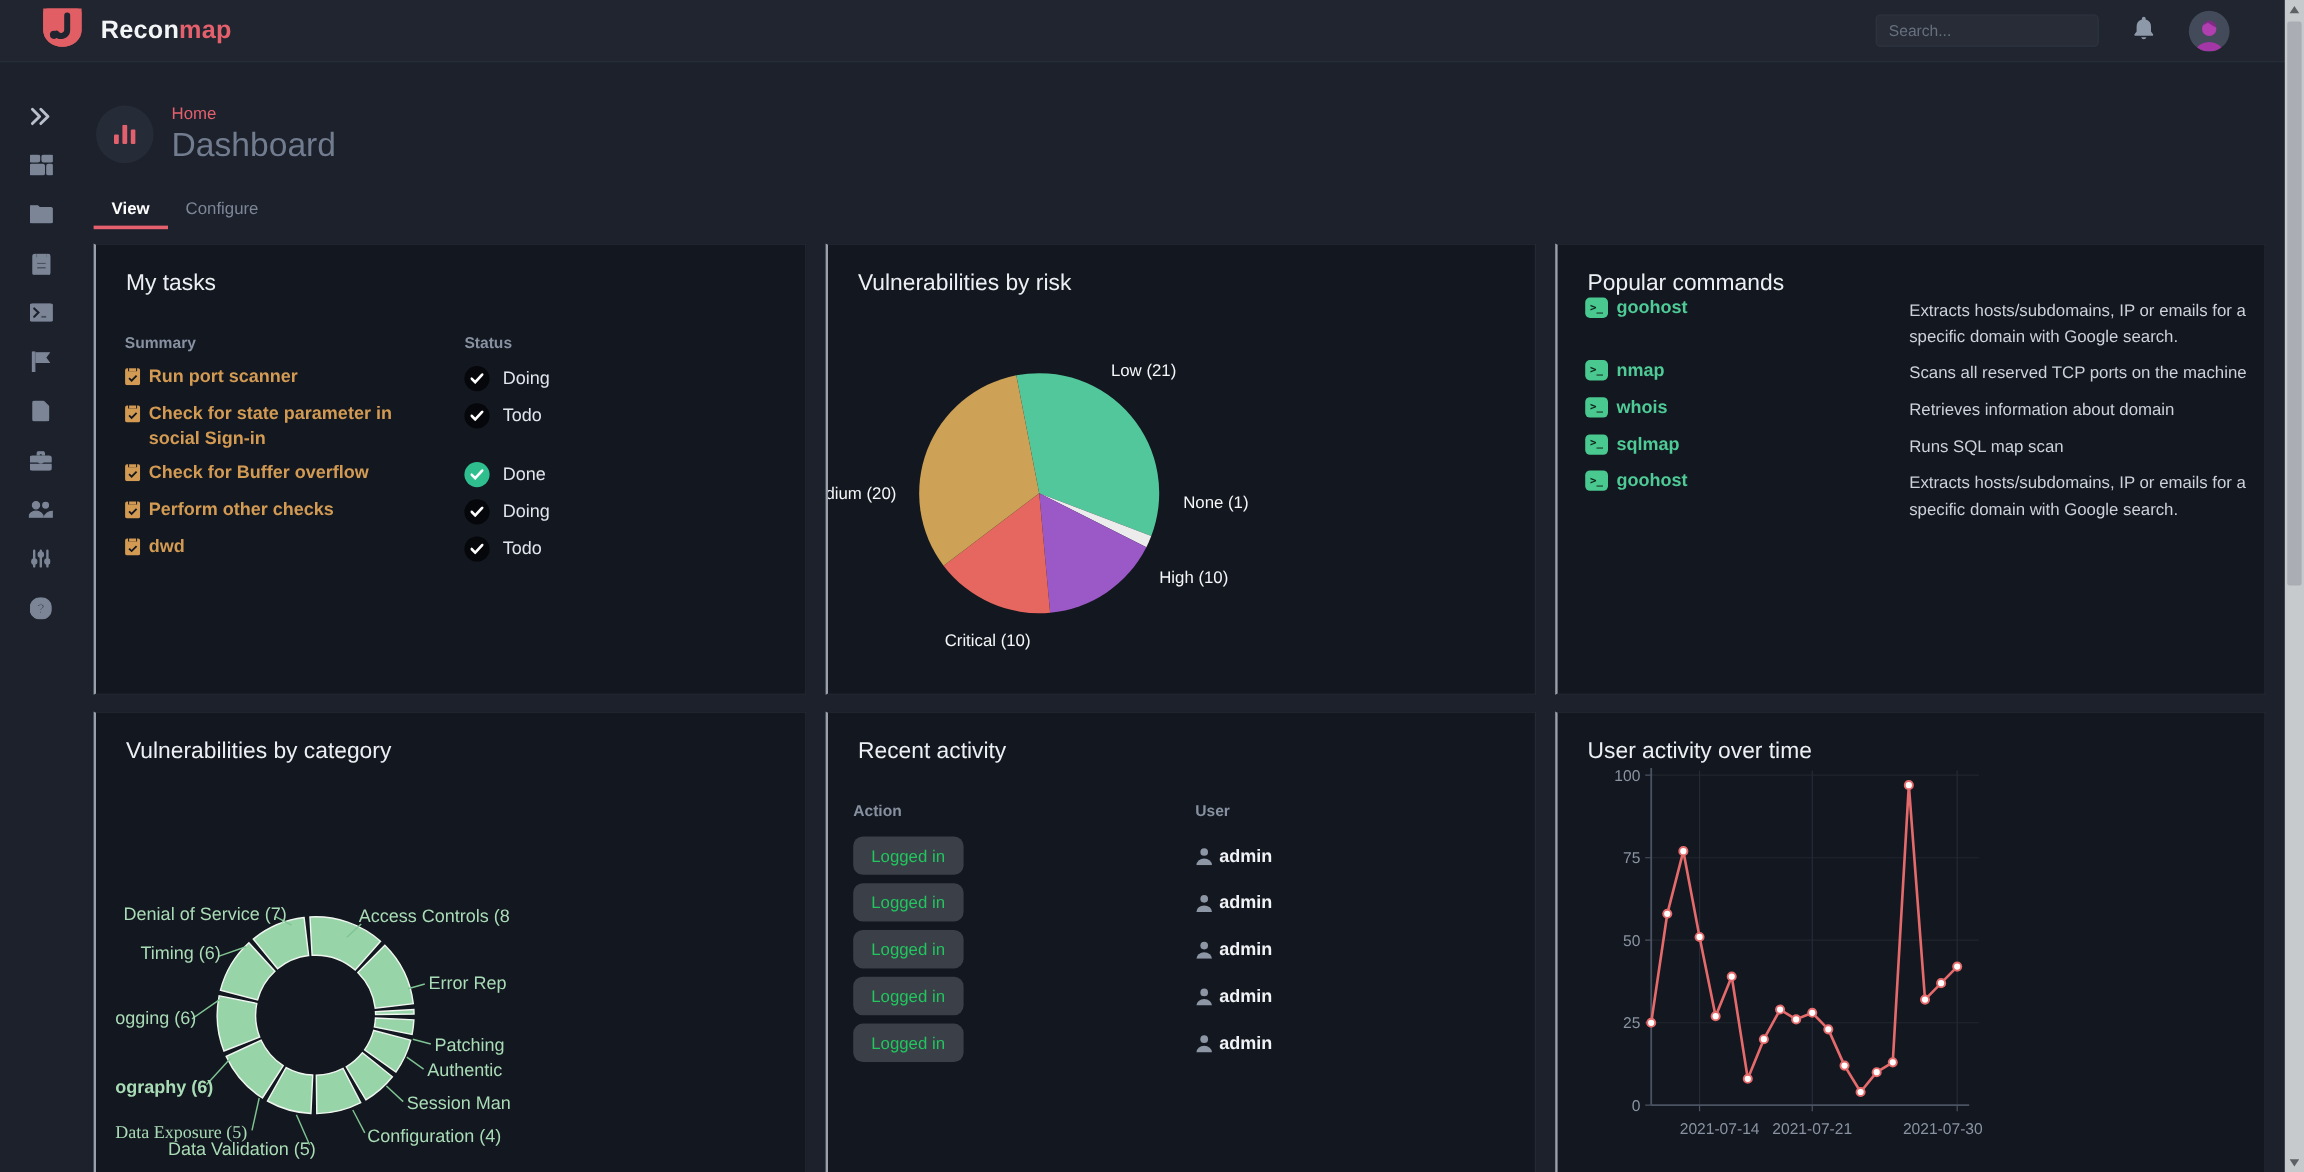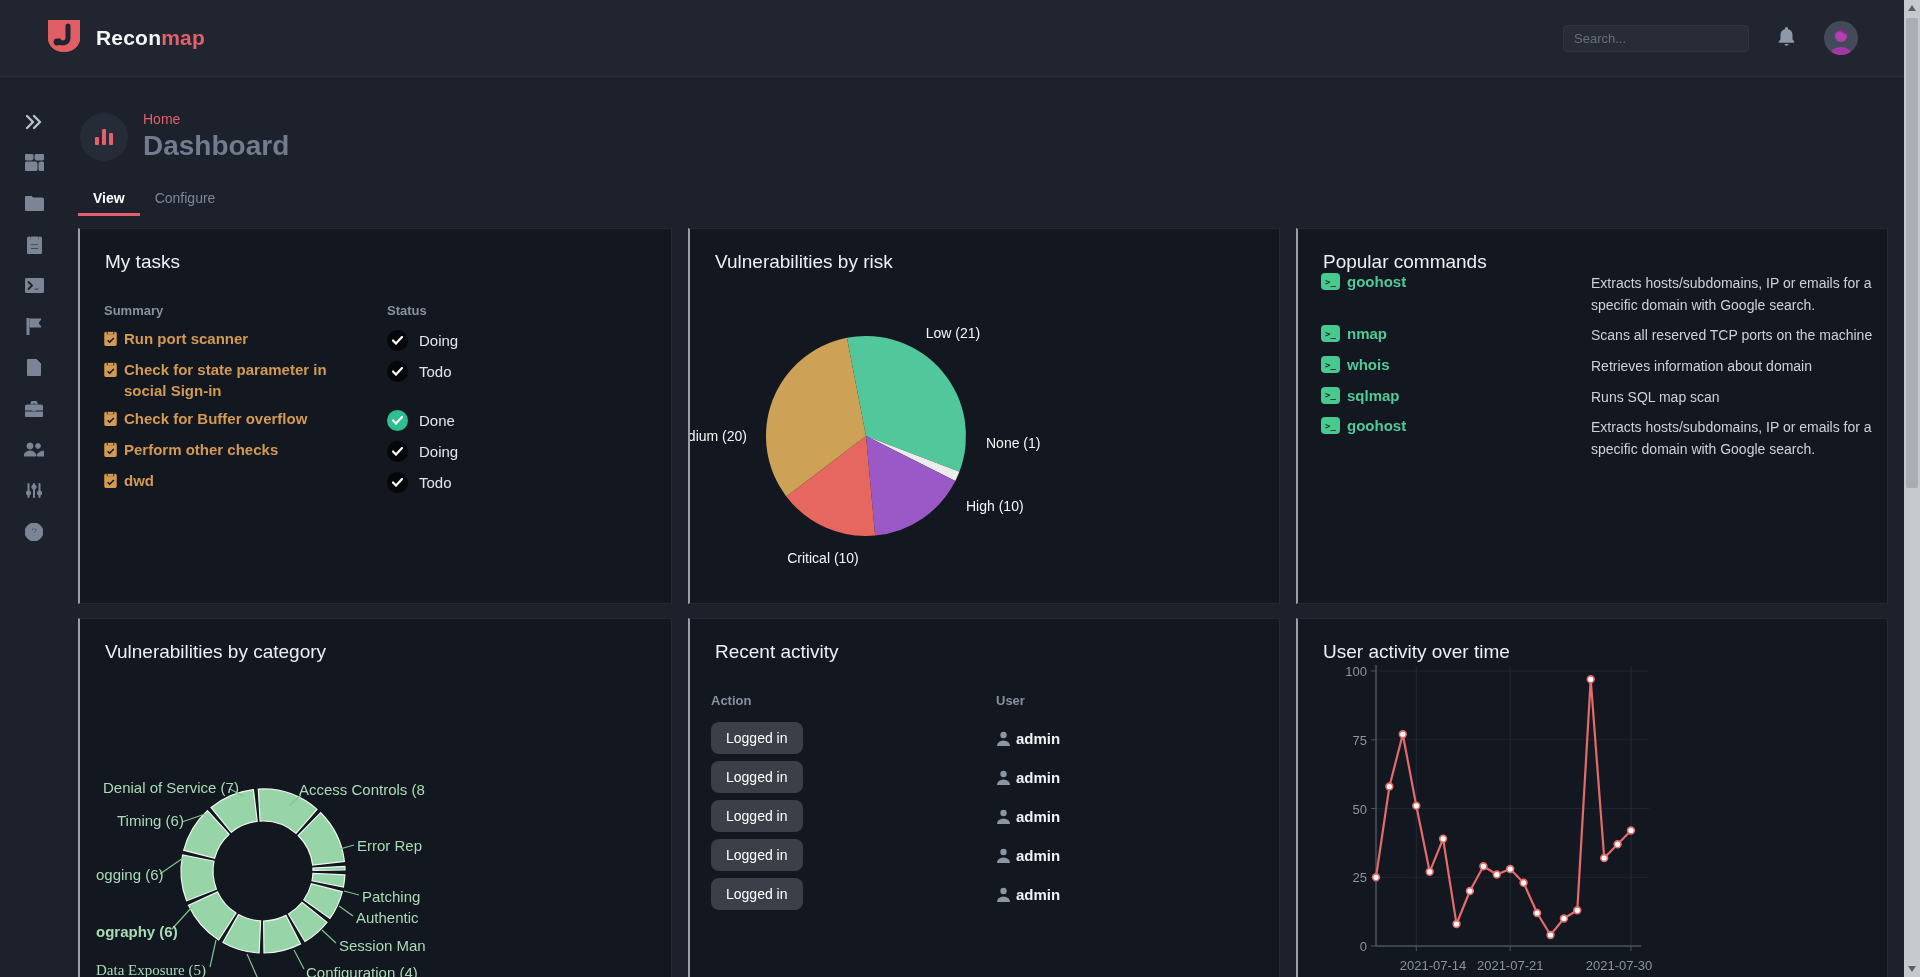--- a/index.html
+++ b/index.html
@@ -1,42 +1,42 @@
 <!DOCTYPE html>
 <html><head>
 <meta charset="utf-8">
 <style>
   *{box-sizing:border-box}
   html,body{margin:0;padding:0}
   body{width:1920px;height:977px;overflow:hidden;background:#1c212c;color:#dfe3ea;
        font-family:"Liberation Sans",sans-serif;position:relative}
   
-  .navbar{height:77px;background:#20252f;border-bottom:1px solid #2a303a;display:flex;
-          align-items:center;padding:0 40px 0 44px}
+  .navbar{height:52px;background:#20252f;border-bottom:1px solid #2a303a;display:flex;
+          align-items:center;padding:0 40px 0 32px}
   .brand{display:flex;align-items:center;gap:12px}
   .brand-name{font-size:21px;font-weight:bold;letter-spacing:.2px}
   .brand-name .w{color:#f4f5f7}.brand-name .r{color:#e4606d}
   .nav-right{margin-left:auto;display:flex;align-items:center;gap:28px;padding-right:22px}
   .search{width:186px;height:27px;background:#272c36;border:1px solid #2e3440;border-radius:4px;
           color:#aab2bf;font-size:13px;padding:0 10px;outline:none;font-family:inherit}
   .search::placeholder{color:#67707f}
   .avatar{width:34px;height:34px;border-radius:50%;background:#434a59;overflow:hidden;display:flex;
           align-items:flex-end;justify-content:center}
   
   .layout{display:flex;height:912px}
   .sidebar{width:68px;flex:0 0 68px;display:flex;flex-direction:column;align-items:center;
            padding-top:24px}
   .side-item{height:41px;display:flex;align-items:center;justify-content:center;width:100%;cursor:pointer}
   .side-item svg{fill:#7b8596;stroke:#7b8596}
   .main{flex:1;min-width:0}
   .page-head{display:flex;gap:15px;margin:34px 0 0 12px;align-items:center}
   .head-icon{width:48px;height:48px;border-radius:50%;background:#262c37;display:flex;
              align-items:center;justify-content:center}
   .bc{color:#e4606d;font-size:14px;cursor:pointer}
-  .page-title{font-size:28px;font-weight:bold;color:#717c8f;margin-top:3px}
+  .page-title{font-size:28px;font-weight:normal;color:#717c8f;margin-top:3px}
   .tabs{display:flex;margin:20px 0 0 10px}
   .tab{padding:8px 15px 7px;font-size:14px;color:#7d8798;border-bottom:3px solid transparent;cursor:pointer}
   .tab.active{color:#fff;font-weight:bold;border-bottom-color:#e4606d}
   
   .grid{margin:12px 0 0 10px;display:grid;grid-template-columns:594px 592px 592px;gap:14px 16px}
   .card{background:#13171f;border:1px solid #242a34;border-left:2px solid #99a0ab;position:relative;overflow:hidden}
   .card.h1{height:376px}.card.h2{height:520px}
   .card-title{font-size:19px;color:#eceff3;padding:22px 0 0 25px}
   .thead{display:flex;font-size:13px;font-weight:bold;color:#8791a1}
   
@@ -55,21 +55,21 @@
   .pc-row{display:flex;margin-left:23px;margin-bottom:9px;align-items:flex-start}
   .cmd-link{display:flex;gap:7px;align-items:center;color:#4ecb96;font-weight:bold;font-size:15px;
             width:270px;cursor:pointer}
   .cmd-ico{width:19px;height:17px;border-radius:4px;background:#49c98f;display:flex;align-items:center;
            justify-content:center;color:#10231b;font-size:9px;font-weight:bold;font-family:"DejaVu Sans Mono",monospace}
   .desc{width:292px;font-size:14px;color:#ccd2da;line-height:1.55;padding-right:8px}
   
   .ra-head{margin:30px 0 14px 21px}
   .ra-c1{width:285px}
   .ra-row{display:flex;margin-left:21px;margin-bottom:7px;align-items:center}
-  .badge{display:inline-block;background:#3a3f48;color:#ffffff;font-size:14px;border-radius:8px;
+  .badge{display:inline-block;background:#3a3f48;color:#22c55e;font-size:14px;border-radius:8px;
          padding:8px 15px}
   .user{display:flex;align-items:center;gap:5px;font-weight:bold;font-size:15px;color:#f0f2f5}
   
   .chart-abs{position:absolute;inset:0}
   .plabel{position:absolute;font-size:14px;color:#f4f6f8;white-space:nowrap}
   .dlabel{position:absolute;font-size:15px;color:#a9dcb6;white-space:nowrap}
   .lz{position:absolute;font-size:13px;color:#8a93a2;white-space:nowrap}
   .anch-s{transform:translate(0,-50%)}
   .anch-m{transform:translate(-50%,-50%)}
   .anch-e{transform:translate(-100%,-50%)}

